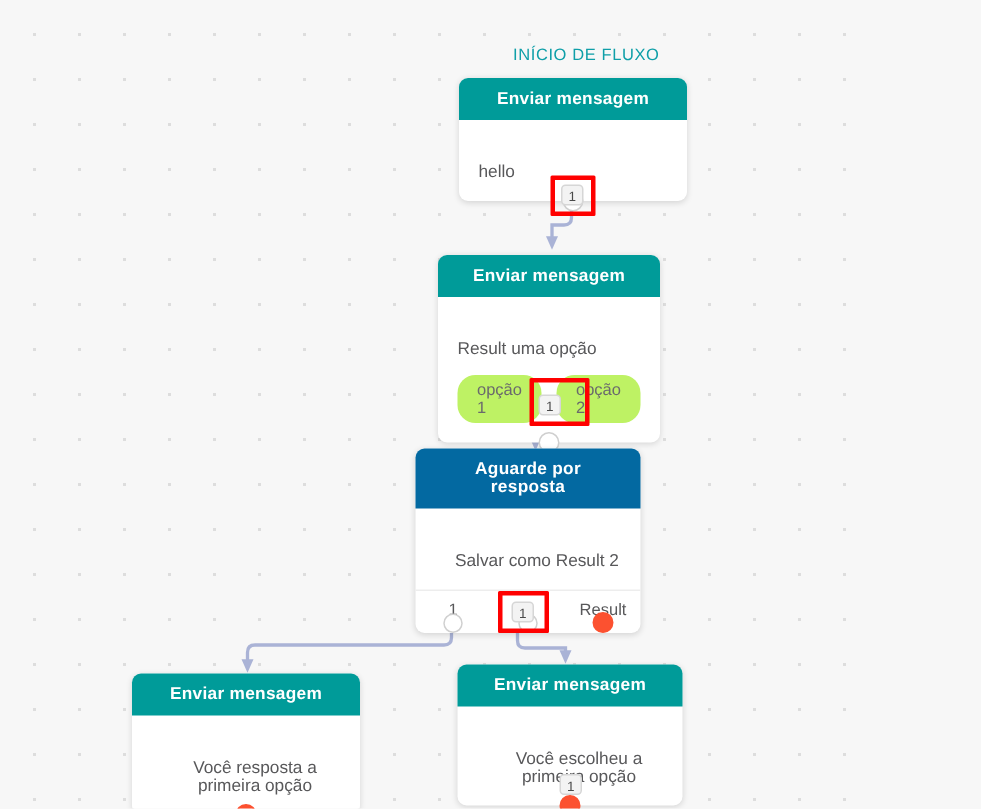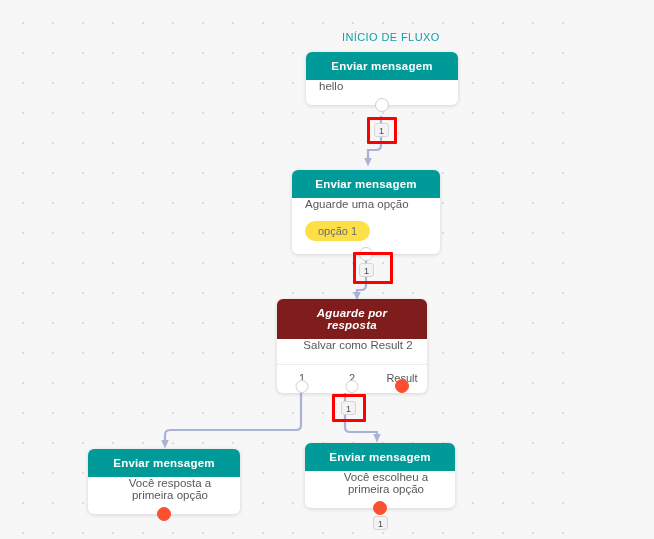--- a/index.html
+++ b/index.html
@@ -41,34 +41,34 @@
     color: #ffffff;
     font-size: 11.5px;
     font-weight: bold;
     text-align: center;
     padding: 8px 18px;
     border-top-left-radius: 6px;
     border-top-right-radius: 6px;
     letter-spacing: .2px;
   }
   .head-teal { background: #009b99; }
-  .head-dark { background: #7f1d1d; font-style: italic; }
+  .head-dark { background: #0369a1; }
   .node-body {
-    padding: 0 13px 13px 13px;
+    padding: 29px 13px 13px 13px;
     font-size: 11.5px;
     color: #58585a;
   }
   .node-body.centered { text-align: center; margin-left: 12px; }
   .chips {
     display: flex;
     gap: 10px;
     margin-top: 11px;
   }
   .chip {
-    background: #fde047;
+    background: #bef264;
     border-radius: 12px;
     padding: 4px 13px;
     font-size: 11px;
     color: #6a6a6c;
   }
   .ports {
     display: flex;
     border-top: 1px solid #ededed;
     padding: 7px 0 9px 0;
   }
@@ -167,23 +167,24 @@
     <div class="node-head head-teal">Enviar mensagem</div>
     <div class="node-body">hello</div>
     <div class="out-handle"></div>
   </div>
   <div class="badge" style="left:374px; top:123px;">1</div>
   <div class="redbox" style="left:367px; top:117px; width:30px; height:27px;"></div>
 
   <div class="node" style="left:292px; top:170px; width:148px;">
     <div class="node-head head-teal">Enviar mensagem</div>
     <div class="node-body">
-      <div>Aguarde uma opção</div>
+      <div>Result uma opção</div>
       <div class="chips">
         <div class="chip">opção 1</div>
+        <div class="chip">opção 2</div>
       </div>
     </div>
     <div class="out-handle"></div>
   </div>
   <div class="badge" style="left:359px; top:263px;">1</div>
   <div class="redbox" style="left:353px; top:252px; width:40px; height:32px;"></div>
 
   <div class="node" style="left:277px; top:299px; width:150px;">
     <div class="node-head head-dark">Aguarde por resposta</div>
     <div class="node-body centered">Salvar como Result 2</div>

